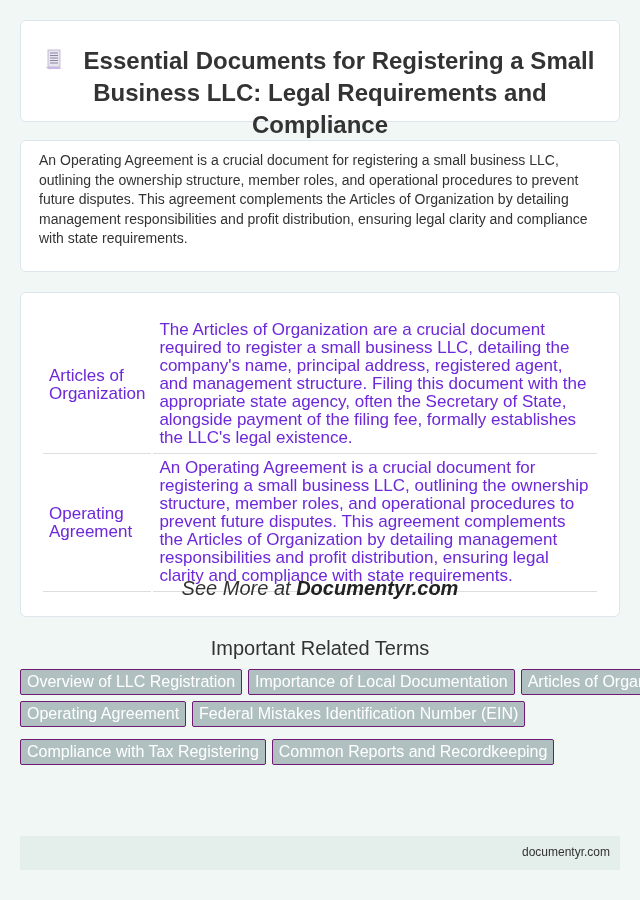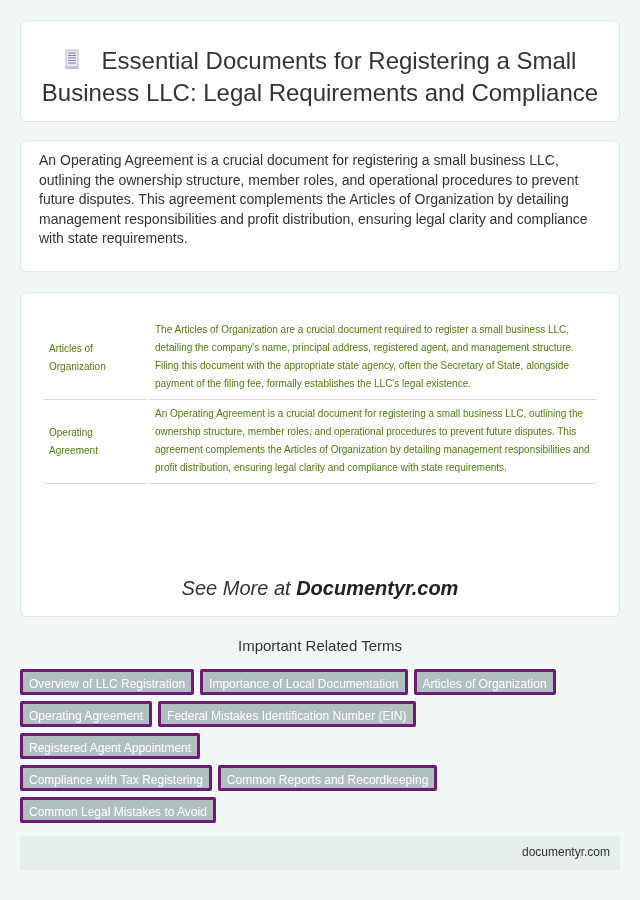--- a/index.html
+++ b/index.html
@@ -20,21 +20,21 @@
       border-radius: 6px;
     }
     .header-card { top: 20px; height: 102px; }
     .title {
       position: absolute;
       left: 20px; right: 20px; top: 24px;
       font-size: 24px;
       line-height: 32px;
       text-align: center;
       color: #333333;
-      font-weight: normal;
+      font-weight: bold;
     }
     .doc-icon {
       display: inline-block;
       width: 16px; height: 20px;
       vertical-align: -2px;
       margin-right: 22px;
       position: relative;
     }
     .summary-card { top: 140px; height: 132px; }
     .summary-text {
@@ -46,23 +46,23 @@
     }
     .table-card { top: 292px; height: 325px; }
     .doc-table {
       position: absolute;
       left: 20px; top: 23px;
       width: 558px;
       border-collapse: separate;
       border-spacing: 2px 0;
     }
     .doc-table td {
-      font-size: 10px;
+      font-size: 17px;
       line-height: 18px;
-      color: #4d7c0f;
+      color: #6d28d9;
       border-bottom: 1px solid #dddddd;
       vertical-align: middle;
     }
     .doc-table td.term {
       width: 104px;
       padding: 6px 6px 6px 6px;
     }
     .doc-table td.desc {
       padding: 5px 6px 6px 6px;
     }
@@ -72,36 +72,36 @@
       text-align: center;
       font-size: 20px;
       font-style: italic;
       color: #333333;
     }
     .see-more b { font-weight: bold; color: #222222; }
     .related-title {
       position: absolute;
       left: 0; right: 0; top: 637px;
       text-align: center;
-      font-size: 15px;
+      font-size: 20px;
       color: #333333;
     }
     .tags {
       position: absolute;
       left: 20px; top: 669px;
       width: 600px;
     }
     .tag-row { display: flex; gap: 6px; margin-bottom: 6px; }
     .tag {
       background: #b0c0c0;
       color: #ffffff;
-      font-size: 12px;
+      font-size: 16px;
       line-height: 14px;
       padding: 5px 6px 5px 6px;
-      border: 3px solid #701a75;
+      border: 1px solid #701a75;
       border-radius: 2px;
       white-space: nowrap;
       height: 26px;
     }
     .footer {
       position: absolute;
       left: 20px; top: 836px;
       width: 600px; height: 34px;
       background: #e4eeeb;
     }
@@ -159,26 +159,22 @@
   <div class="tag-row">
     <span class="tag">Overview of LLC Registration</span>
     <span class="tag">Importance of Local Documentation</span>
     <span class="tag">Articles of Organization</span>
   </div>
   <div class="tag-row">
     <span class="tag">Operating Agreement</span>
     <span class="tag">Federal Mistakes Identification Number (EIN)</span>
   </div>
   <div class="tag-row">
-    <span class="tag">Registered Agent Appointment</span>
   </div>
   <div class="tag-row">
     <span class="tag">Compliance with Tax Registering</span>
     <span class="tag">Common Reports and Recordkeeping</span>
-  </div>
-  <div class="tag-row">
-    <span class="tag">Common Legal Mistakes to Avoid</span>
   </div>
 </div>
 
 <div class="footer">
   <span class="footer-text">documentyr.com</span>
 </div>
 
 </body></html>

